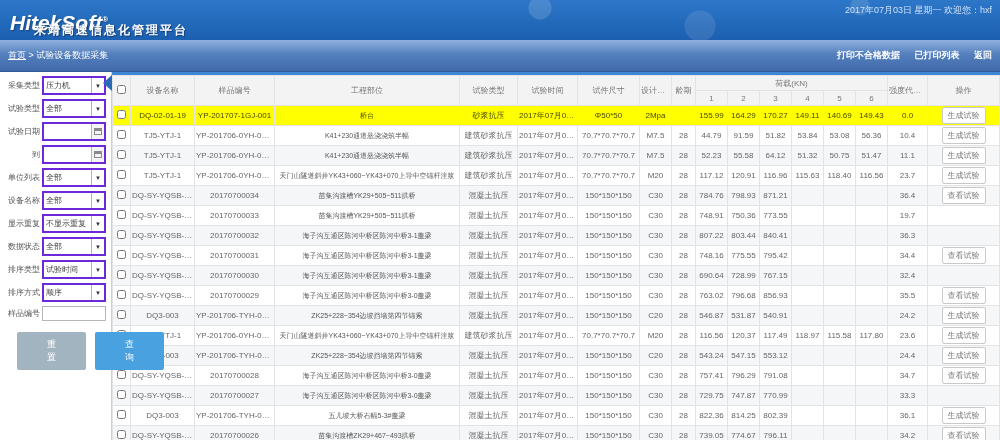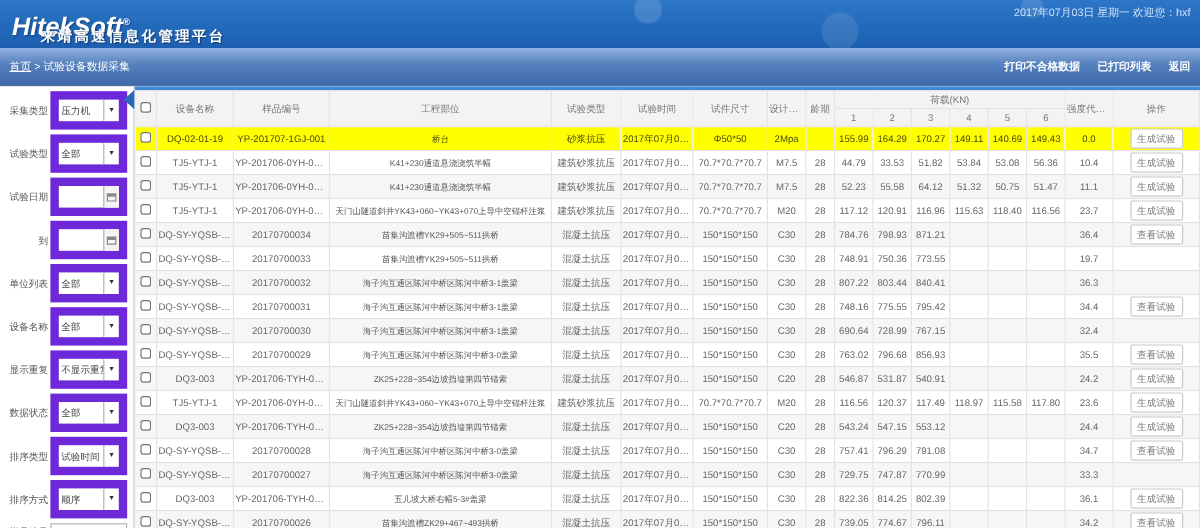--- a/index.html
+++ b/index.html
@@ -36,21 +36,21 @@
   
   .sidebar { width:112px; flex:0 0 112px; background:#fff; border-right:1px solid #cfcfcf;
     position:relative; padding:4px 5px 0 3px; }
   .collapse { position:absolute; right:-1px; top:3px; width:0; height:0; cursor:pointer;
     border-top:8px solid transparent; border-bottom:8px solid transparent; border-right:9px solid #2a69b5; }
   .s-title { display:flex; align-items:center; gap:4px; color:#1a78c8; font-size:11px; font-weight:bold;
     padding:2px 0 7px 4px; }
   .f-row { display:flex; align-items:center; margin-bottom:4px; }
   .f-row label { width:37px; flex:0 0 37px; font-size:8px; color:#555; text-align:right; margin-right:2px;
     white-space:nowrap; overflow:hidden; }
-  .sel,.datebox,.txtwrap { flex:1; height:32px; border:7px solid #6d28d9; background:#fff;
+  .sel,.datebox,.txtwrap { flex:1; height:19px; border:2px solid #6d28d9; background:#fff;
     display:flex; align-items:center; min-width:0; cursor:pointer; }
   .sel-v { flex:1; font-size:8px; color:#444; padding-left:2px; white-space:nowrap; overflow:hidden; }
   .sel-a { width:13px; flex:0 0 13px; height:100%; border-left:1px solid #b5b5b5; display:flex;
     align-items:center; justify-content:center; font-size:6px; color:#333; }
   .cal { width:13px; flex:0 0 13px; height:100%; border-left:1px solid #b5b5b5; display:flex;
     align-items:center; justify-content:center; background:#f4f4f4; }
   .cal i { display:block; width:8px; height:7px; border:1px solid #8a8a8a; border-top:3px solid #8a8a8a; }
   .txt { flex:1; height:15px; border:1px solid #b5b5b5; font-size:8px; padding:0 2px; min-width:0; }
   .btn-row { display:flex; gap:9px; margin:11px 0 0 14px; }
   .btn { border:none; border-radius:2px; color:#fff; font-size:9px; padding:6px 30px; cursor:pointer; }
@@ -253,21 +253,21 @@
             <td><input type="checkbox" style=""></td>
             <td>TJ5-YTJ-1</td>
             <td>YP-201706-0YH-009-2</td>
             <td class="part">K41+230通道悬浇浇筑半幅</td>
             <td>建筑砂浆抗压</td>
             <td>2017年07月03日</td>
             <td>70.7*70.7*70.7</td>
             <td>M7.5</td>
             <td>28</td>
             <td>44.79</td>
-            <td>33.53</td>
+            <td>91.59</td>
             <td>51.82</td>
             <td>53.84</td>
             <td>53.08</td>
             <td>56.36</td>
             <td>10.4</td>
             <td><button class="op-btn">生成试验</button></td>
           </tr>
           <tr class="stripe">
             <td><input type="checkbox" style=""></td>
             <td>TJ5-YTJ-1</td>

